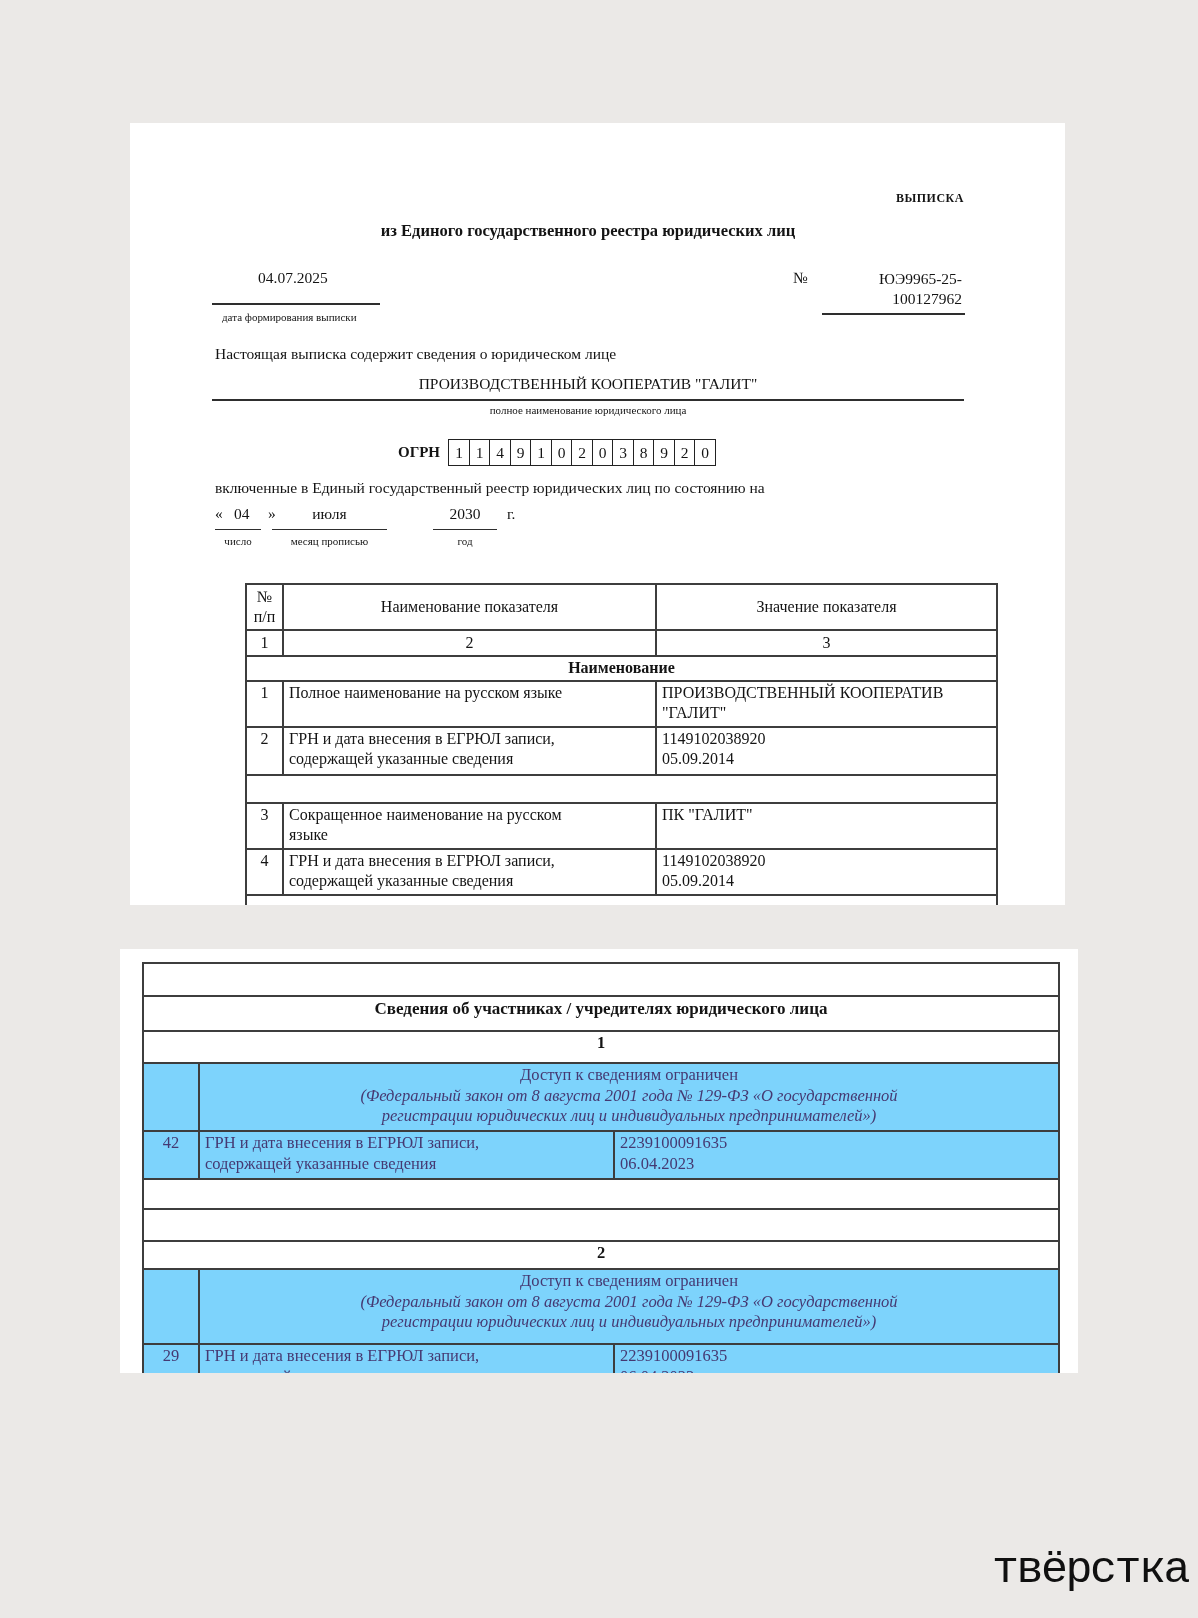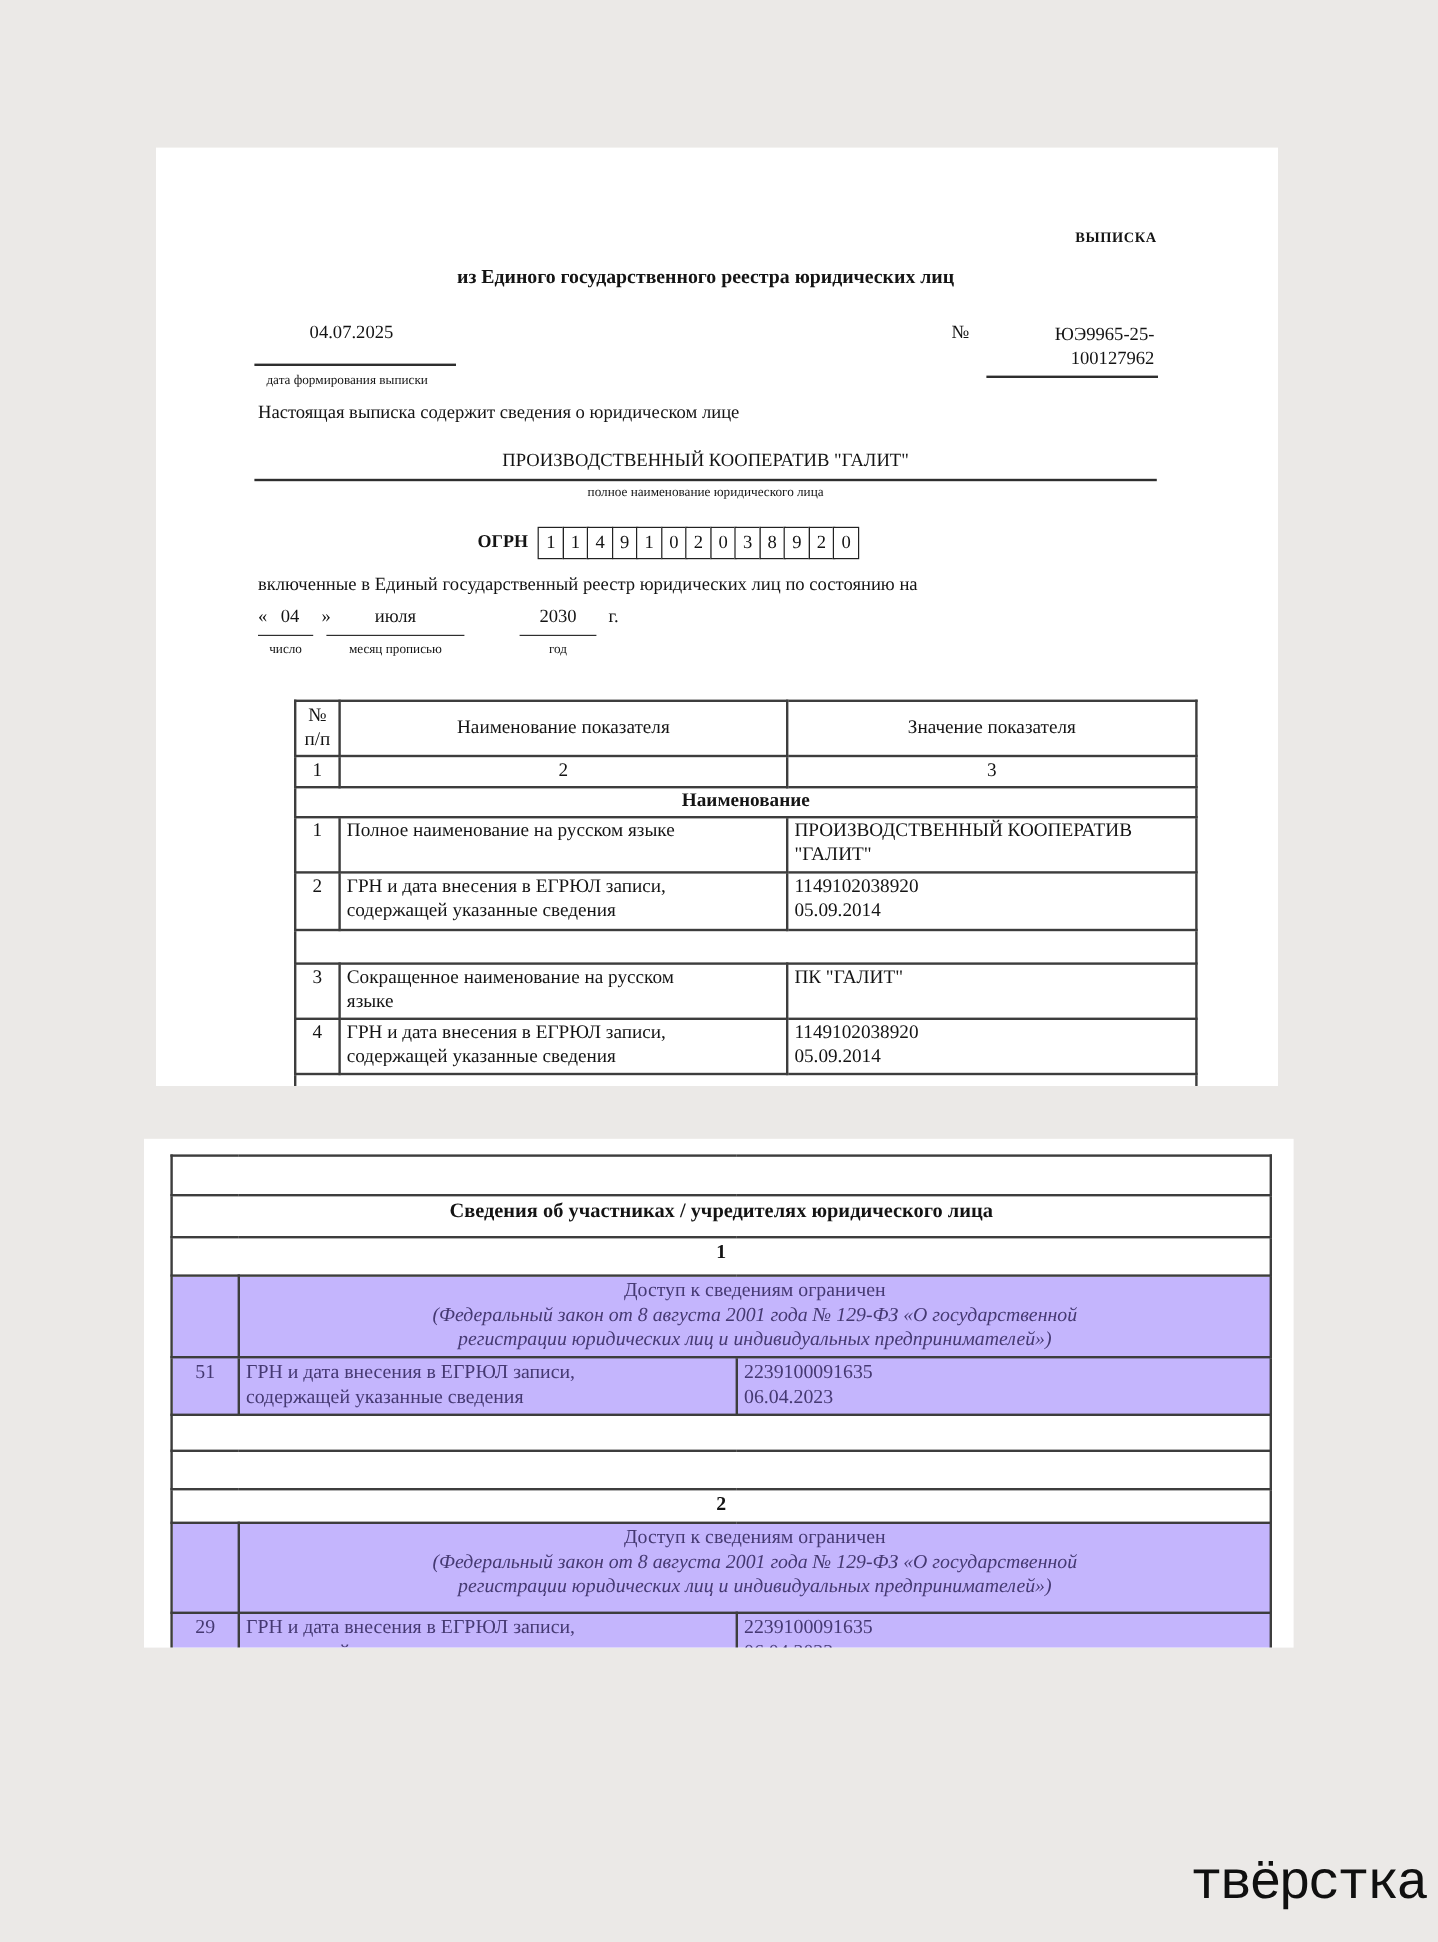--- a/index.html
+++ b/index.html
@@ -21,21 +21,21 @@
     font-size:16.5px;font-weight:bold;}
 
   .formation-date{position:absolute;left:128px;top:146px;font-size:15.5px;}
   .date-line{position:absolute;left:82px;top:180px;width:168px;border-bottom:2px solid #2e2e2e;}
   .date-caption{position:absolute;left:92px;top:188px;font-size:11px;}
   .num-label{position:absolute;left:663px;top:146px;font-size:15.5px;}
   .num-value{position:absolute;left:690px;top:146px;width:142px;text-align:right;
     font-size:15.5px;line-height:20px;}
   .num-line{position:absolute;left:692px;top:190px;width:143px;border-bottom:2px solid #2e2e2e;}
 
-  .intro-line{position:absolute;left:85px;top:212px;font-size:15.5px;}
+  .intro-line{position:absolute;left:85px;top:222px;font-size:15.5px;}
   .org-name{position:absolute;left:82px;top:252px;width:752px;text-align:center;font-size:15.5px;}
   .org-line{position:absolute;left:82px;top:276px;width:752px;border-bottom:2px solid #2e2e2e;}
   .org-caption{position:absolute;left:82px;top:281px;width:752px;text-align:center;font-size:11px;}
 
   .ogrn-row{position:absolute;left:268px;top:316px;display:flex;align-items:center;}
   .ogrn-label{font-size:15px;font-weight:bold;margin-right:8px;}
   .ogrn-boxes{display:flex;}
   .ogrn-box{width:20px;height:25px;border:1.5px solid #222;margin-left:-1.5px;
     display:flex;align-items:center;justify-content:center;font-size:15.5px;background:#fff;}
   .ogrn-box:first-child{margin-left:0;}
@@ -65,21 +65,21 @@
     padding:1px 5px 2px 5px;vertical-align:top;overflow:hidden;}
   #table1 .th{ text-align:center;vertical-align:middle;padding:2px;}
   #table1 .cnum{text-align:center;}
   .section-hdr{text-align:center;font-weight:bold;vertical-align:middle;}
   .spacer{padding:0;}
 
   #table2{position:absolute;left:22px;top:13px;width:916px;}
   #table2 td{font-size:16.5px;}
   .p2-title{text-align:center;font-weight:bold;vertical-align:middle;font-size:17px !important;}
   .p2-index{text-align:center;font-weight:bold;vertical-align:middle;}
-  .purple{background:#c4b5fd;color:#453972;}
+  .purple{background:#7dd3fc;color:#453972;}
   .notice{text-align:center;}
   .notice .law{font-style:italic;}
   .cnum2{text-align:center;}
 
   .watermark{position:absolute;left:968px;top:1545px;width:220px;
     font-family:Liberation Mono, monospace;
     font-size:45px;font-weight:500;color:#101010;letter-spacing:-2.5px;text-align:right;}
 </style>
 </head>
 <body>
@@ -232,21 +232,21 @@
     </tr>
     <tr style="height:68px">
       <td class="purple"></td>
       <td colspan="2" class="purple notice">
         <div>Доступ к сведениям ограничен</div>
         <div class="law">(Федеральный закон от 8 августа 2001 года № 129-ФЗ «О государственной</div>
         <div class="law">регистрации юридических лиц и индивидуальных предпринимателей»)</div>
       </td>
     </tr>
     <tr style="height:48px">
-      <td class="purple cnum2">51</td>
+      <td class="purple cnum2">42</td>
       <td class="purple">
         <div>ГРН и дата внесения в ЕГРЮЛ записи,</div>
         <div>содержащей указанные сведения</div>
       </td>
       <td class="purple">
         <div>2239100091635</div>
         <div>06.04.2023</div>
       </td>
     </tr>
     <tr style="height:30px">

